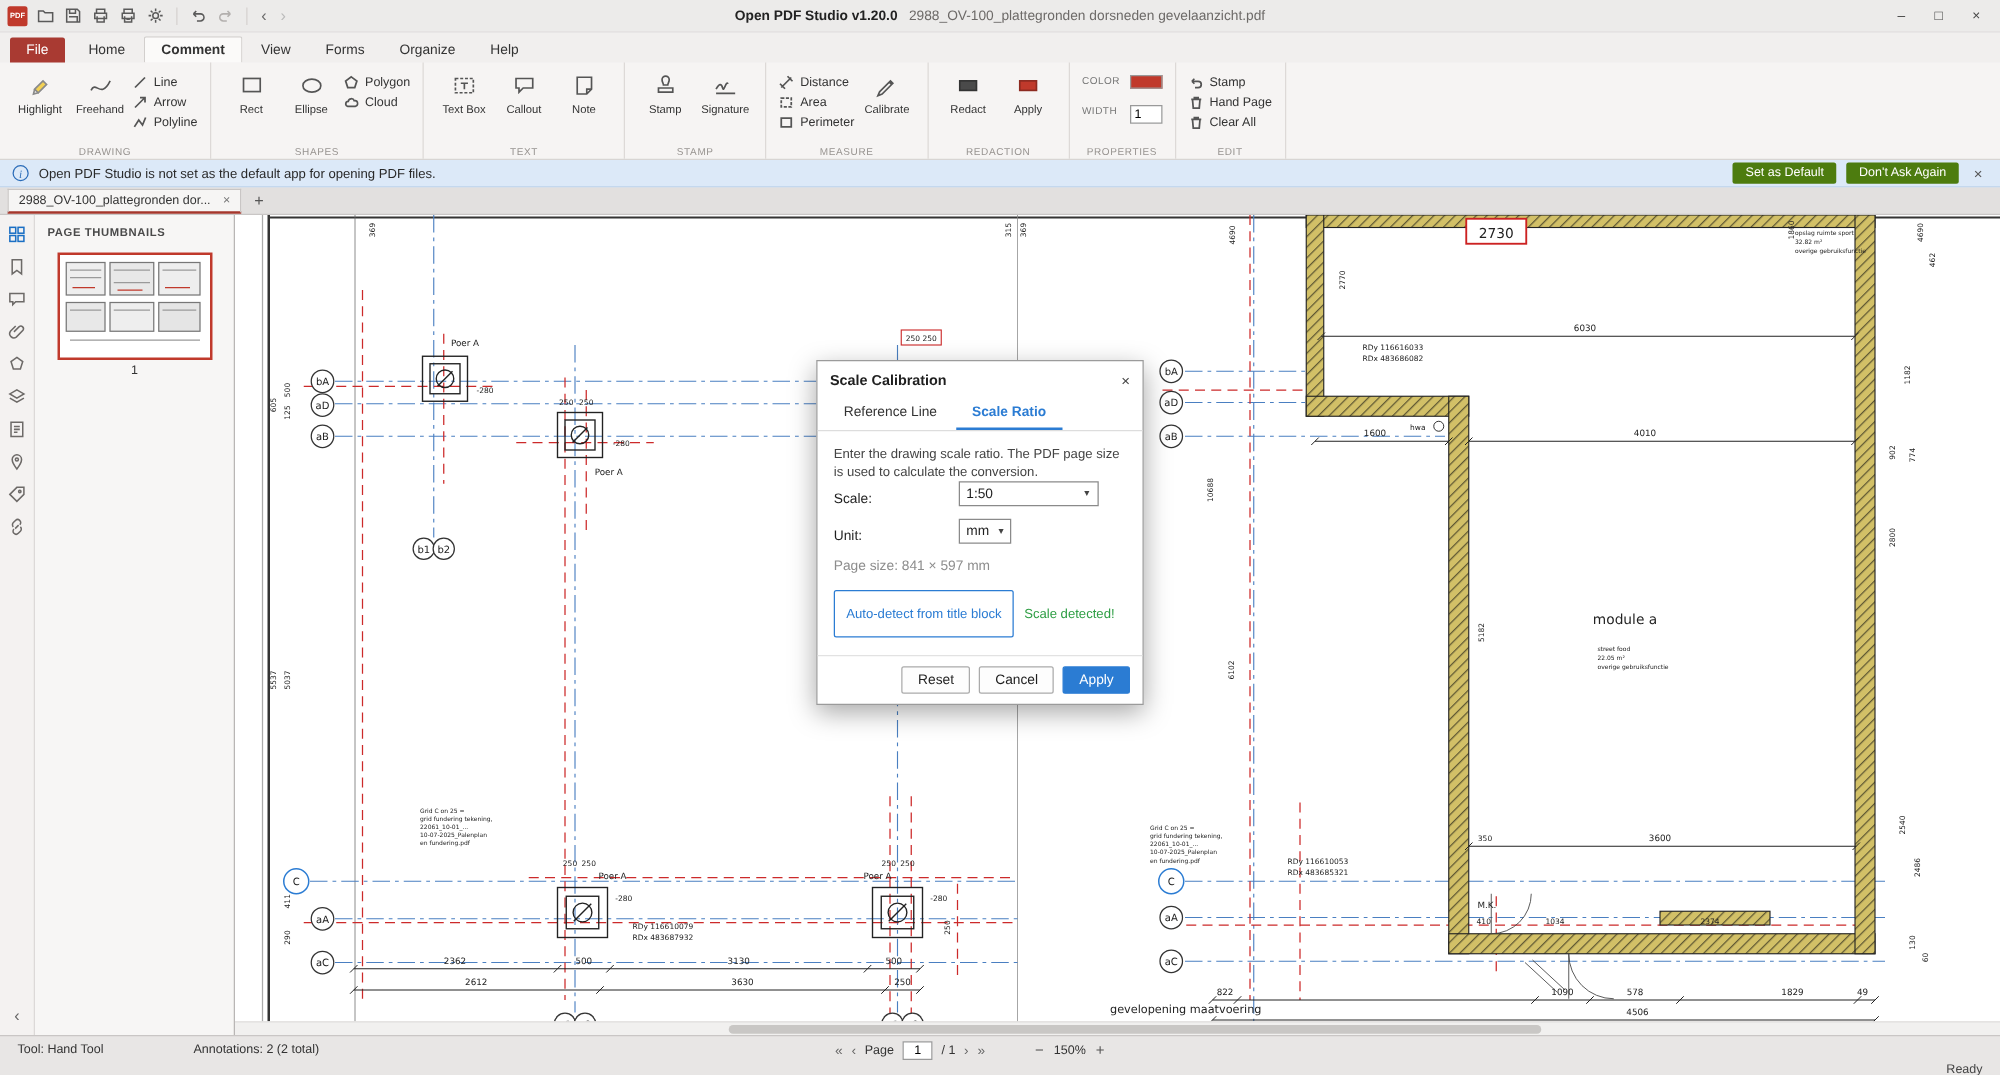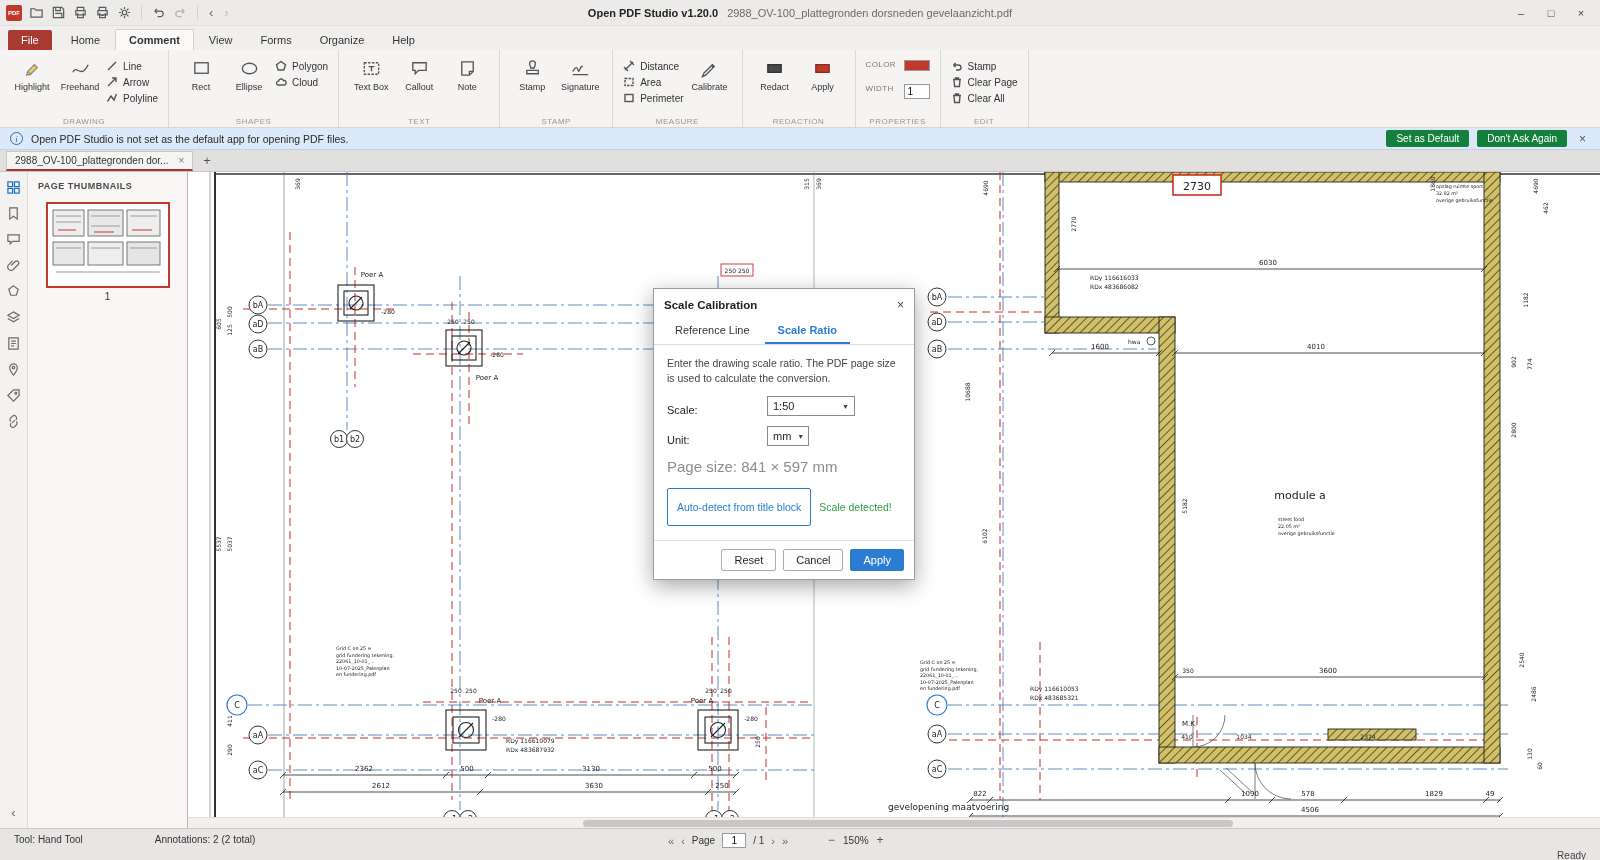--- a/index.html
+++ b/index.html
@@ -36,21 +36,21 @@
 .rsm svg{width:12px;height:12px;stroke:#555;fill:none;stroke-width:1.4}
 .prow{display:flex;align-items:flex-start;gap:6px;height:16px}
 .props{flex-direction:column;justify-content:flex-start;padding-top:10px;gap:8px}
 .plab{font-size:8px;color:#777;width:32px;letter-spacing:.4px}
 .swatch{width:26px;height:11px;background:#c0392b;border:1px solid #999}
 .winput{width:26px;height:15px;border:1px solid #999;font-size:10px;padding:0 3px;font-family:"Liberation Sans",sans-serif}
 
 .infobar{height:22px;background:#dce9f8;border-bottom:1px solid #bcd2ea;display:flex;align-items:center;gap:8px;padding:0 10px;font-size:10.5px;color:#2a2a2a}
 .iico{width:13px;height:13px;border:1.5px solid #2b6cb8;border-radius:50%;color:#2b6cb8;font-size:9px;font-family:"Liberation Serif",serif;font-style:italic;display:flex;align-items:center;justify-content:center;flex:0 0 auto}
 .ibtns{margin-left:auto;display:flex;align-items:center;gap:8px}
-.ibtn{background:#15803d;color:#fff;font-size:10px;padding:3px 10px;border:none;border-radius:2px}
+.ibtn{background:#4d7c0f;color:#fff;font-size:10px;padding:3px 10px;border:none;border-radius:2px}
 .iclose{color:#555;font-size:12px;padding:0 4px}
 
 .doctabs{height:22px;background:#e2e0df;display:flex;align-items:flex-end;padding:0 0 0 6px;border-bottom:1px solid #c9c6c5}
 .dtab{background:#f6f5f4;border:1px solid #c9c6c5;border-bottom:2px solid #a5372c;padding:3px 8px;font-size:10px;color:#333;display:flex;gap:10px}
 .dtab .x{color:#777;font-size:10px}
 .newtab{font-size:13px;color:#555;padding:0 10px 3px}
 
 .main{display:flex;height:656px}
 .iconstrip{width:28px;background:#f4f2f1;border-right:1px solid #dcd9d8;display:flex;flex-direction:column;align-items:center;padding-top:8px;gap:11px}
 .iconstrip svg{width:15px;height:15px;stroke:#6d6a68;fill:none;stroke-width:1.3}
@@ -73,27 +73,27 @@
 .hscroll{position:absolute;left:0;right:0;bottom:0;height:11px;background:#f1f0ef;border-top:1px solid #e0dedd}
 .hthumb{position:absolute;left:28%;width:46%;top:2px;height:7px;background:#c9c7c5;border-radius:4px}
 
 .dialog{position:absolute;left:465px;top:116px;width:262px;background:#fff;border:1px solid #9b9b9b;box-shadow:0 6px 20px rgba(0,0,0,.35);z-index:5}
 .dlg-title{display:flex;justify-content:space-between;align-items:center;padding:9px 10px 7px;font-weight:bold;font-size:11.5px;color:#1f1f1f}
 .dlg-close{color:#444;font-size:12px;font-weight:normal}
 .dlg-tabs{display:flex;border-bottom:1px solid #ddd;padding:0 8px;gap:2px}
 .dlg-tab{padding:5px 13px 6px;font-size:11px;color:#333}
 .dlg-tab.active{color:#2b7cd3;border-bottom:2px solid #2b7cd3;font-weight:bold}
 .dlg-body{padding:11px 13px 6px}
-.dlg-desc{color:#444;font-size:10.5px;line-height:1.4;margin-bottom:11px}
+.dlg-desc{color:#444;font-size:10.5px;line-height:1.4;}
 .frow{display:flex;align-items:flex-end;margin-bottom:10px}
 .frow label{width:100px;color:#1f1f1f;font-size:11px}
 .sel{border:1px solid #8a8a8a;background:#fff;height:20px;display:flex;align-items:center;justify-content:space-between;padding:0 5px;font-size:11px;color:#1f1f1f}
-.sel.scale{width:88px}.sel.unit{width:42px}
+.sel.scale{width:112px}.sel.unit{width:42px}
 .sel i{font-style:normal;font-size:7px;color:#444;margin-left:6px}
-.pagesize{color:#8d8d8d;font-size:15px;margin:12px 0 13px}
+.pagesize{color:#8d8d8d;font-size:11px;margin:12px 0 13px}
 .adrow{display:flex;align-items:center;gap:8px;margin-bottom:8px}
 .adbtn{border:1px solid #2b7cd3;color:#2b7cd3;background:#fff;font-size:10.5px;padding:12px 9px;border-radius:2px;font-family:"Liberation Sans",sans-serif}
 .detected{color:#2e9e44;font-size:10.5px}
 .dlg-footer{border-top:1px solid #e2e2e2;padding:8px 10px;display:flex;justify-content:flex-end;gap:7px}
 .btn{border:1px solid #ababab;background:#fdfdfd;padding:4px 12px;font-size:11px;color:#1f1f1f;border-radius:2px;font-family:"Liberation Sans",sans-serif}
 .btn.primary{background:#2b7cd3;border-color:#2b7cd3;color:#fff}
 
 .statusbar{height:32px;background:#e8e6e5;border-top:1px solid #c9c6c5;position:relative;font-size:10px;color:#333}
 .sb-left{position:absolute;left:14px;top:5px;display:flex;gap:72px}
 .sb-nav{position:absolute;left:668px;top:4px;display:flex;align-items:center;gap:7px}
@@ -329,21 +329,21 @@
         <div class="rsm">
             <svg viewBox="0 0 12 12">
               <path d="M2.5 5h5a2.5 2.5 0 0 1 0 5H5M2.5 5L4.5 3M2.5 5l2 2"></path>
             </svg>
             <span>Stamp</span>
           </div>
         <div class="rsm">
             <svg viewBox="0 0 12 12">
               <path d="M2 3.5h8M4.5 3.5V2h3v1.5M3 3.5l.6 7h4.8l.6-7"></path>
             </svg>
-            <span>Clear Page</span>
+            <span>Hand Page</span>
           </div>
         <div class="rsm">
             <svg viewBox="0 0 12 12">
               <path d="M2 3.5h8M4.5 3.5V2h3v1.5M3 3.5l.6 7h4.8l.6-7"></path>
             </svg>
             <span>Clear All</span>
           </div>
       </div>
       <div class="rlabel">EDIT</div>
     </div>

